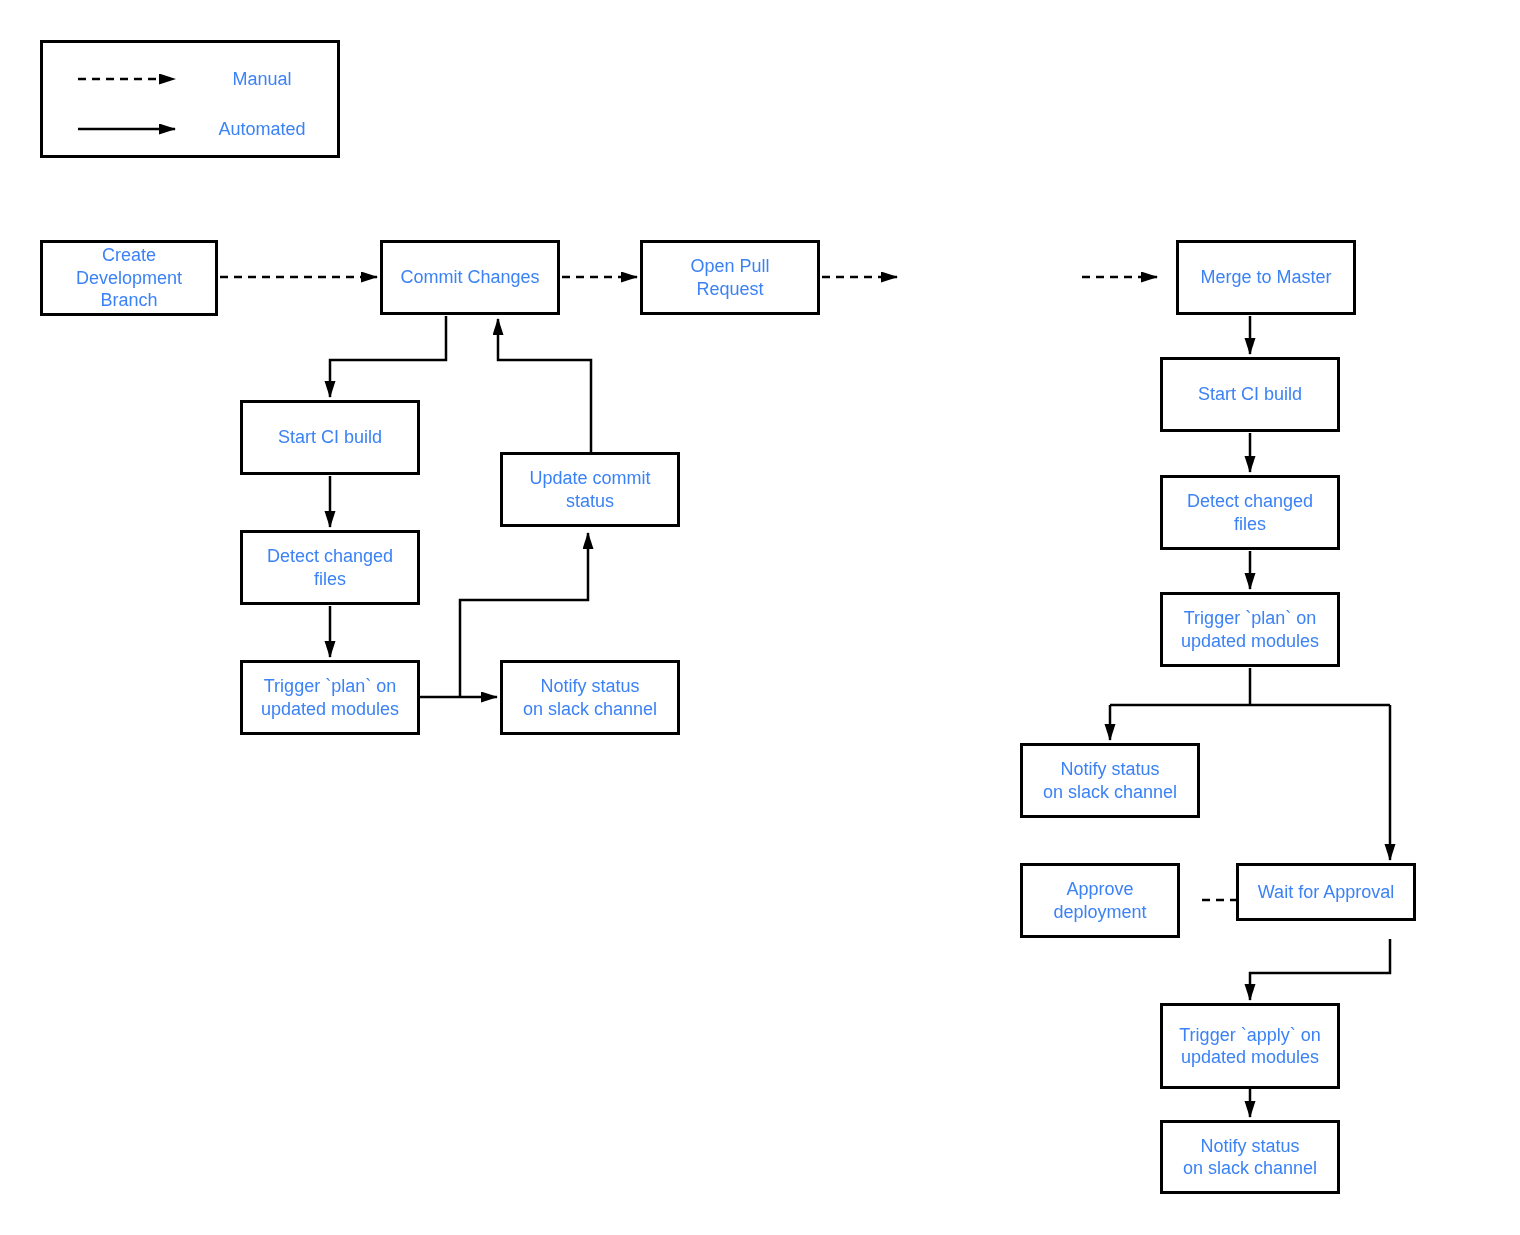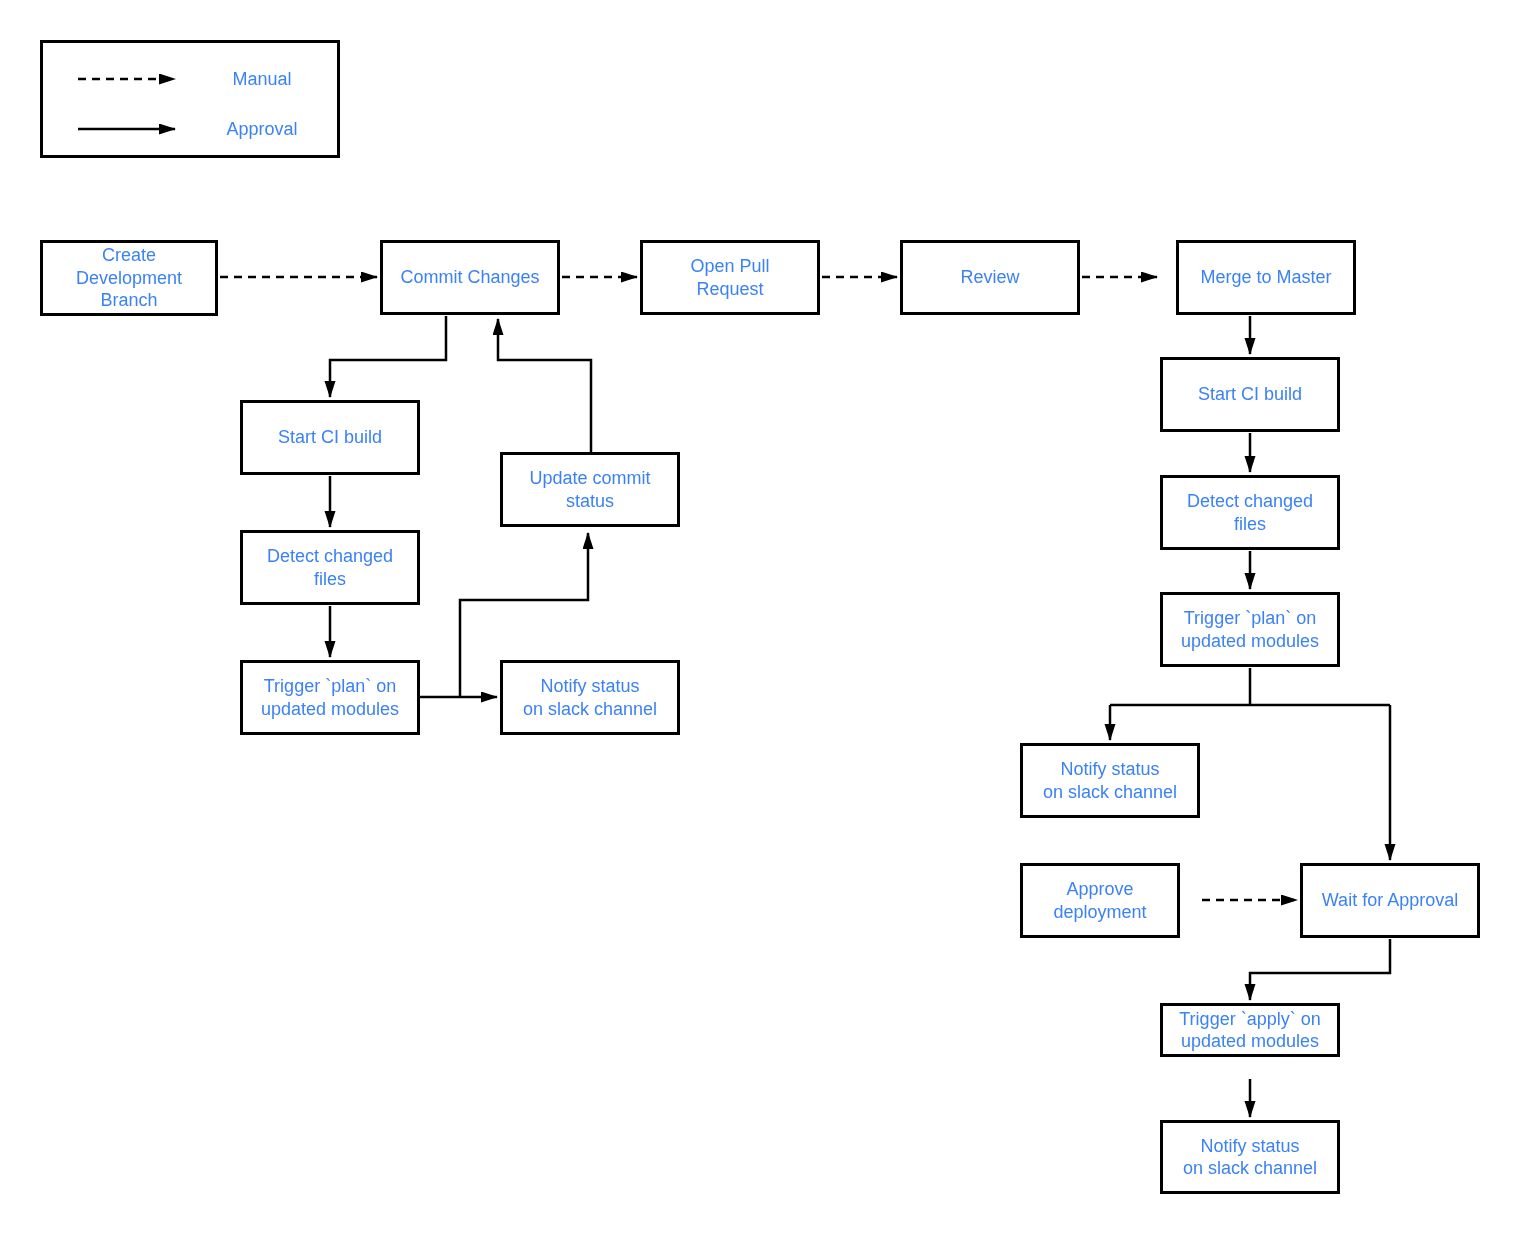--- a/index.html
+++ b/index.html
@@ -99,44 +99,43 @@
     <path class="conn" d="M1250,668 L1250,705"></path>
     <path class="conn" d="M1110,705 L1390,705"></path>
     <path class="conn" d="M1110,705 L1110,740" marker-end="url(#arrow)"></path>
     <path class="conn" d="M1390,705 L1390,860" marker-end="url(#arrow)"></path>
     <path class="conn" d="M1390,939 L1390,973 L1250,973 L1250,1000" marker-end="url(#arrow)"></path>
     <path class="conn" d="M1250,1079 L1250,1117" marker-end="url(#arrow)"></path>
   </svg>
 
   <div class="legend-frame"></div>
   <div class="legend-label" style="left:192px; top:64px;">Manual</div>
-  <div class="legend-label" style="left:192px; top:114px;">Approval</div>
+  <div class="legend-label" style="left:192px; top:114px;">Automated</div>
 
   <div class="node" style="left:40px; top:240px; width:178px; height:76px;">Create
 Development Branch</div>
   <div class="node" style="left:640px; top:240px; width:180px; height:75px;">Open Pull Request</div>
   <div class="node" style="left:380px; top:240px; width:180px; height:75px;">Commit Changes</div>
-  <div class="node" style="left:900px; top:240px; width:180px; height:75px;">Review</div>
   <div class="node" style="left:1176px; top:240px; width:180px; height:75px;">Merge to Master</div>
 
   <div class="node" style="left:240px; top:400px; width:180px; height:75px;">Start CI build</div>
   <div class="node" style="left:240px; top:530px; width:180px; height:75px;">Detect changed files</div>
   <div class="node" style="left:240px; top:660px; width:180px; height:75px;">Trigger `plan` on
 updated modules</div>
   <div class="node" style="left:500px; top:452px; width:180px; height:75px;">Update commit
 status</div>
   <div class="node" style="left:500px; top:660px; width:180px; height:75px;">Notify status
 on slack channel</div>
 
   <div class="node" style="left:1160px; top:357px; width:180px; height:75px;">Start CI build</div>
   <div class="node" style="left:1160px; top:475px; width:180px; height:75px;">Detect changed files</div>
   <div class="node" style="left:1160px; top:592px; width:180px; height:75px;">Trigger `plan` on
 updated modules</div>
   <div class="node" style="left:1020px; top:743px; width:180px; height:75px;">Notify status
 on slack channel</div>
   <div class="node" style="left:1020px; top:863px; width:160px; height:75px;">Approve deployment</div>
-  <div class="node" style="left:1300px; top:863px; width:180px; height:75px;text-align:right;">Wait for Approval</div>
-  <div class="node" style="left:1160px; top:1003px; width:180px; height:54px;">Trigger `apply` on
+  <div class="node" style="left:1236px; top:863px; width:180px; height:58px;text-align:right;">Wait for Approval</div>
+  <div class="node" style="left:1160px; top:1003px; width:180px; height:86px;">Trigger `apply` on
 updated modules</div>
   <div class="node" style="left:1160px; top:1120px; width:180px; height:74px;">Notify status
 on slack channel</div>
 
 </div>
 
 </body></html>

